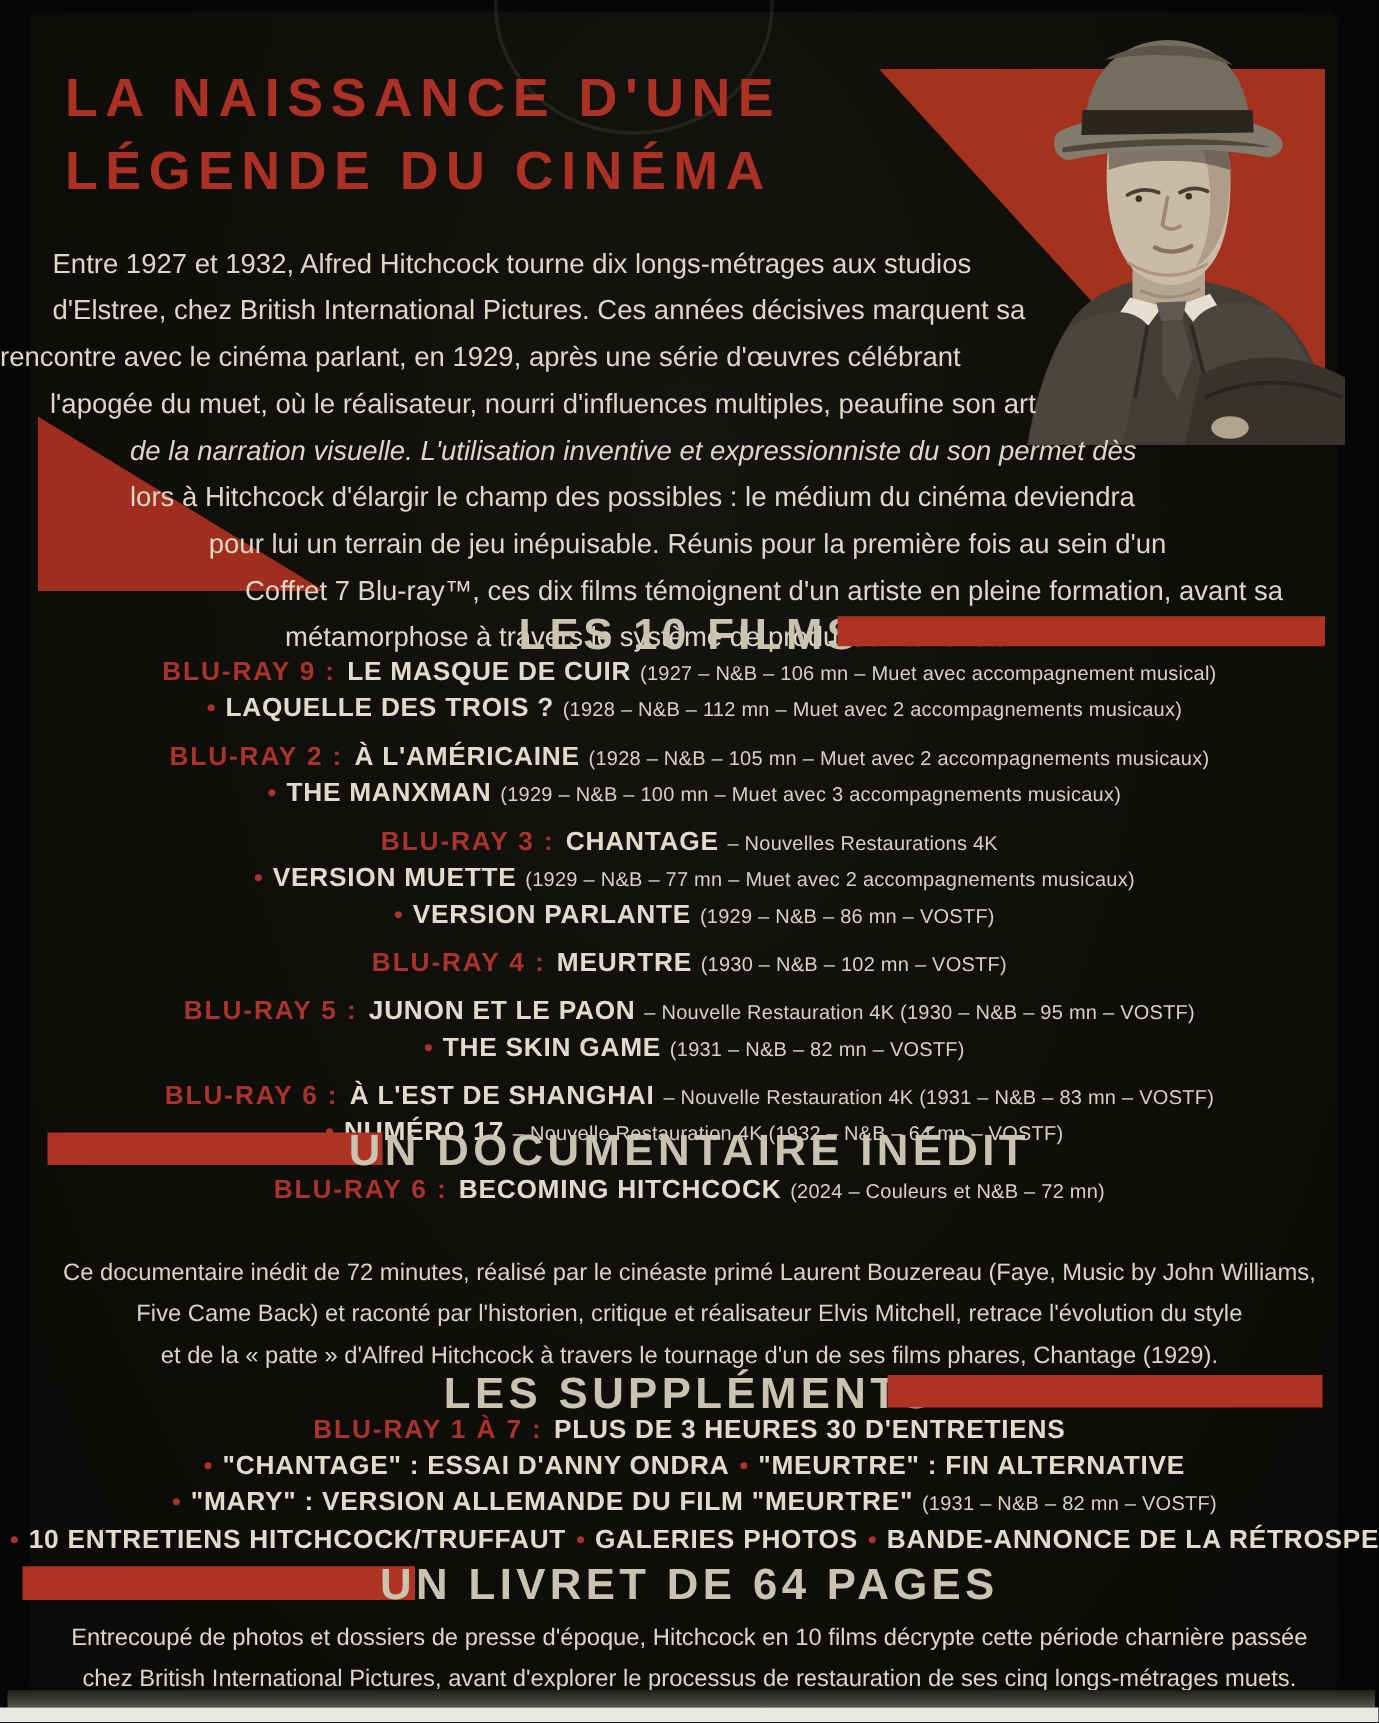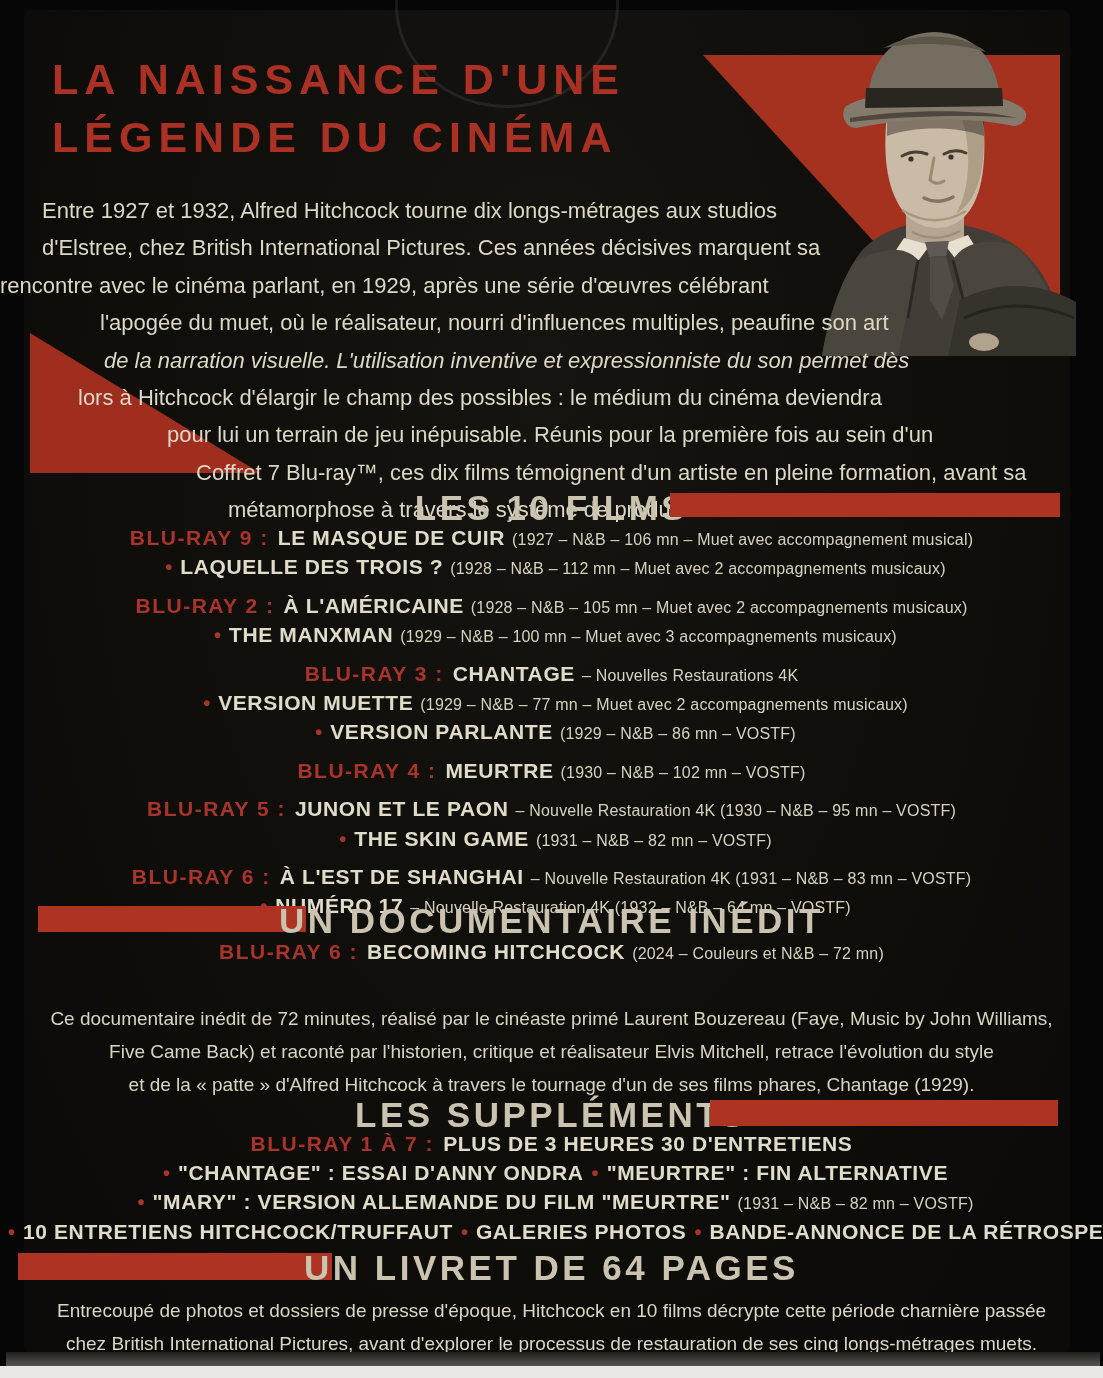--- a/index.html
+++ b/index.html
@@ -33,21 +33,21 @@
 
   .main-title{
     position:absolute;left:52px;top:50px;width:720px;
     color:#ac3125;font-weight:bold;font-size:43px;line-height:58px;letter-spacing:6px;
     white-space:nowrap;
   }
 
   .intro{position:absolute;left:0;top:192px;width:1103px;color:#ddd8c6;font-size:22px;}
   .intro .iline{white-space:nowrap;line-height:37.4px;}
   .i0{padding-left:42px;} .i1{padding-left:42px;} .i2{}
-  .i3{padding-left:100px;} .i4{padding-left:104px;font-style:italic;} .i5{padding-left:78px;}
+  .i3{padding-left:40px;} .i4{padding-left:104px;font-style:italic;} .i5{padding-left:104px;}
   .i6{padding-left:167px;} .i7{padding-left:196px;} .i8{padding-left:228px;}
 
   .sec-header-text{
     position:absolute;left:0;width:1103px;text-align:center;
     color:#c9c3b0;font-weight:bold;font-size:35px;letter-spacing:3.5px;white-space:nowrap;
   }
   .hbar{position:absolute;background:#ae3323;}
   .bar-films{left:670px;top:493px;width:390px;height:24px;}
   .bar-doc{left:38px;top:906px;width:268px;height:26px;}
   .bar-suppl{left:710px;top:1100px;width:348px;height:26px;}

